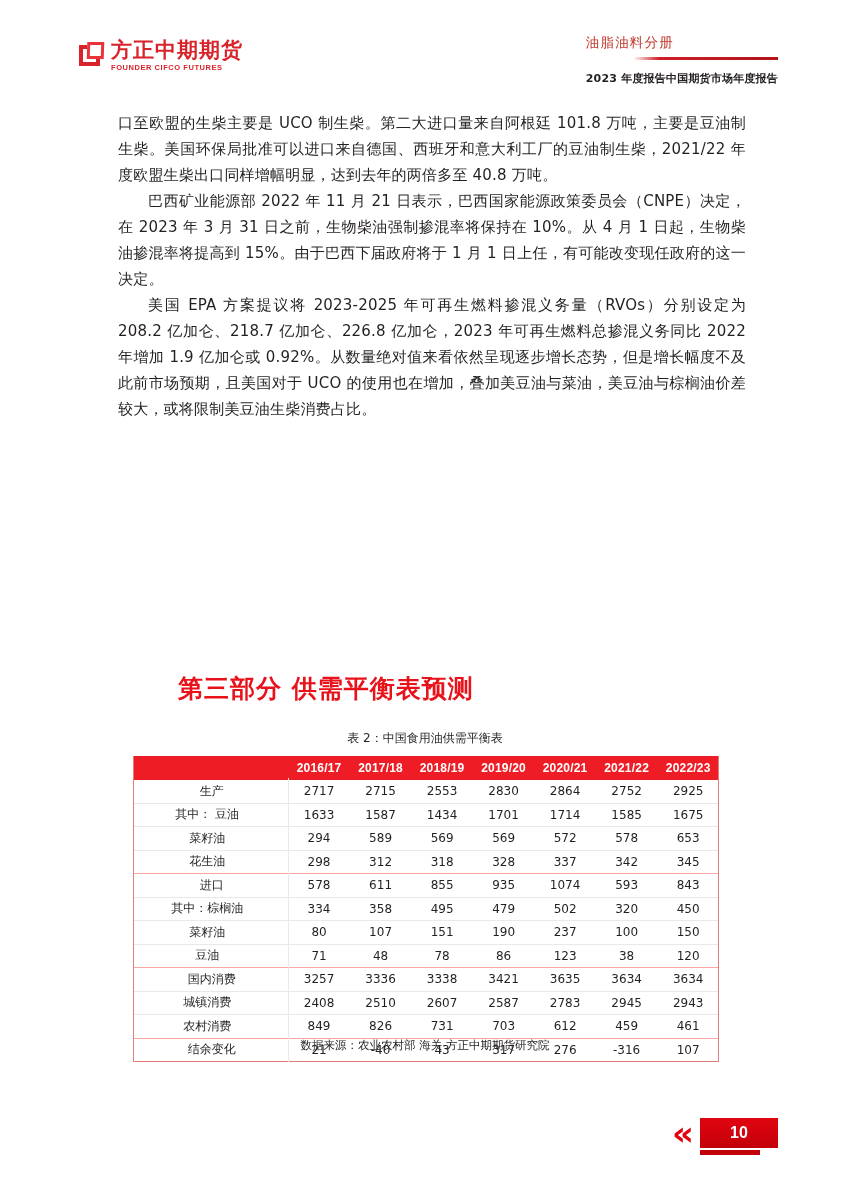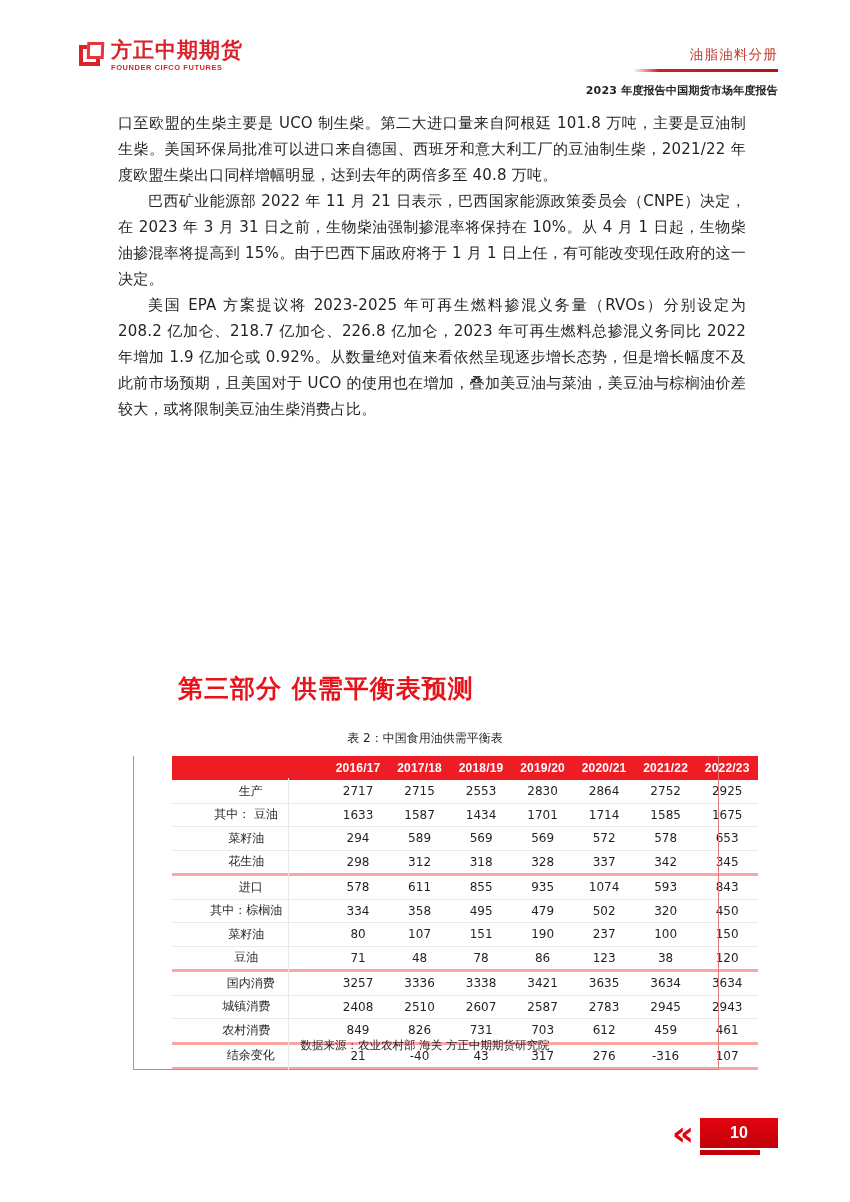--- a/index.html
+++ b/index.html
@@ -75,22 +75,22 @@
     font-size: 7.5px;
     font-weight: 700;
     color: #d8232a;
     letter-spacing: 0.55px;
     font-family: "Liberation Sans", sans-serif;
   }
 
   .header-right {
     position: absolute;
     right: 72px;
-    top: 12px;
-    text-align: right;
+    top: 0;
+    text-align: left;
   }
   .hr-title {
     font-size: 13.5px;
     color: #c0392b;
     letter-spacing: 1.2px;
     font-family: "DejaVu Sans", sans-serif;
   }
   .hr-rule {
     margin-top: 5px;
     margin-left: auto;
@@ -158,21 +158,20 @@
     top: 756px;
     width: 586px;
   }
   table.balance {
     width: 100%;
     border-collapse: collapse;
     font-size: 11.5px;
     font-family: "DejaVu Sans", sans-serif;
     color: #231f20;
     table-layout: fixed;
-    margin-left: 39px;
   }
   table.balance thead th {
     background: #ee1c25;
     color: #ffffff;
     font-weight: 700;
     font-size: 12px;
     height: 22px;
     text-align: center;
     border: none;
     font-family: "Liberation Sans", sans-serif;
@@ -190,21 +189,21 @@
   }
   table.balance td.lbl {
     text-align: center;
     padding-left: 3px;
   }
   table.balance td.lbl-sub {
     text-align: center;
     padding-right: 10px;
   }
   table.balance tr.grp-end td {
-    border-bottom: 3px solid #fca5a5;
+    border-bottom: 1px solid #fca5a5;
   }
   .tbl-outline {
     position: absolute;
     left: 0; top: 0;
     width: 100%;
     height: 100%;
     border: 1px solid #e27b7b;
     border-top: none;
     box-sizing: border-box;
     pointer-events: none;

